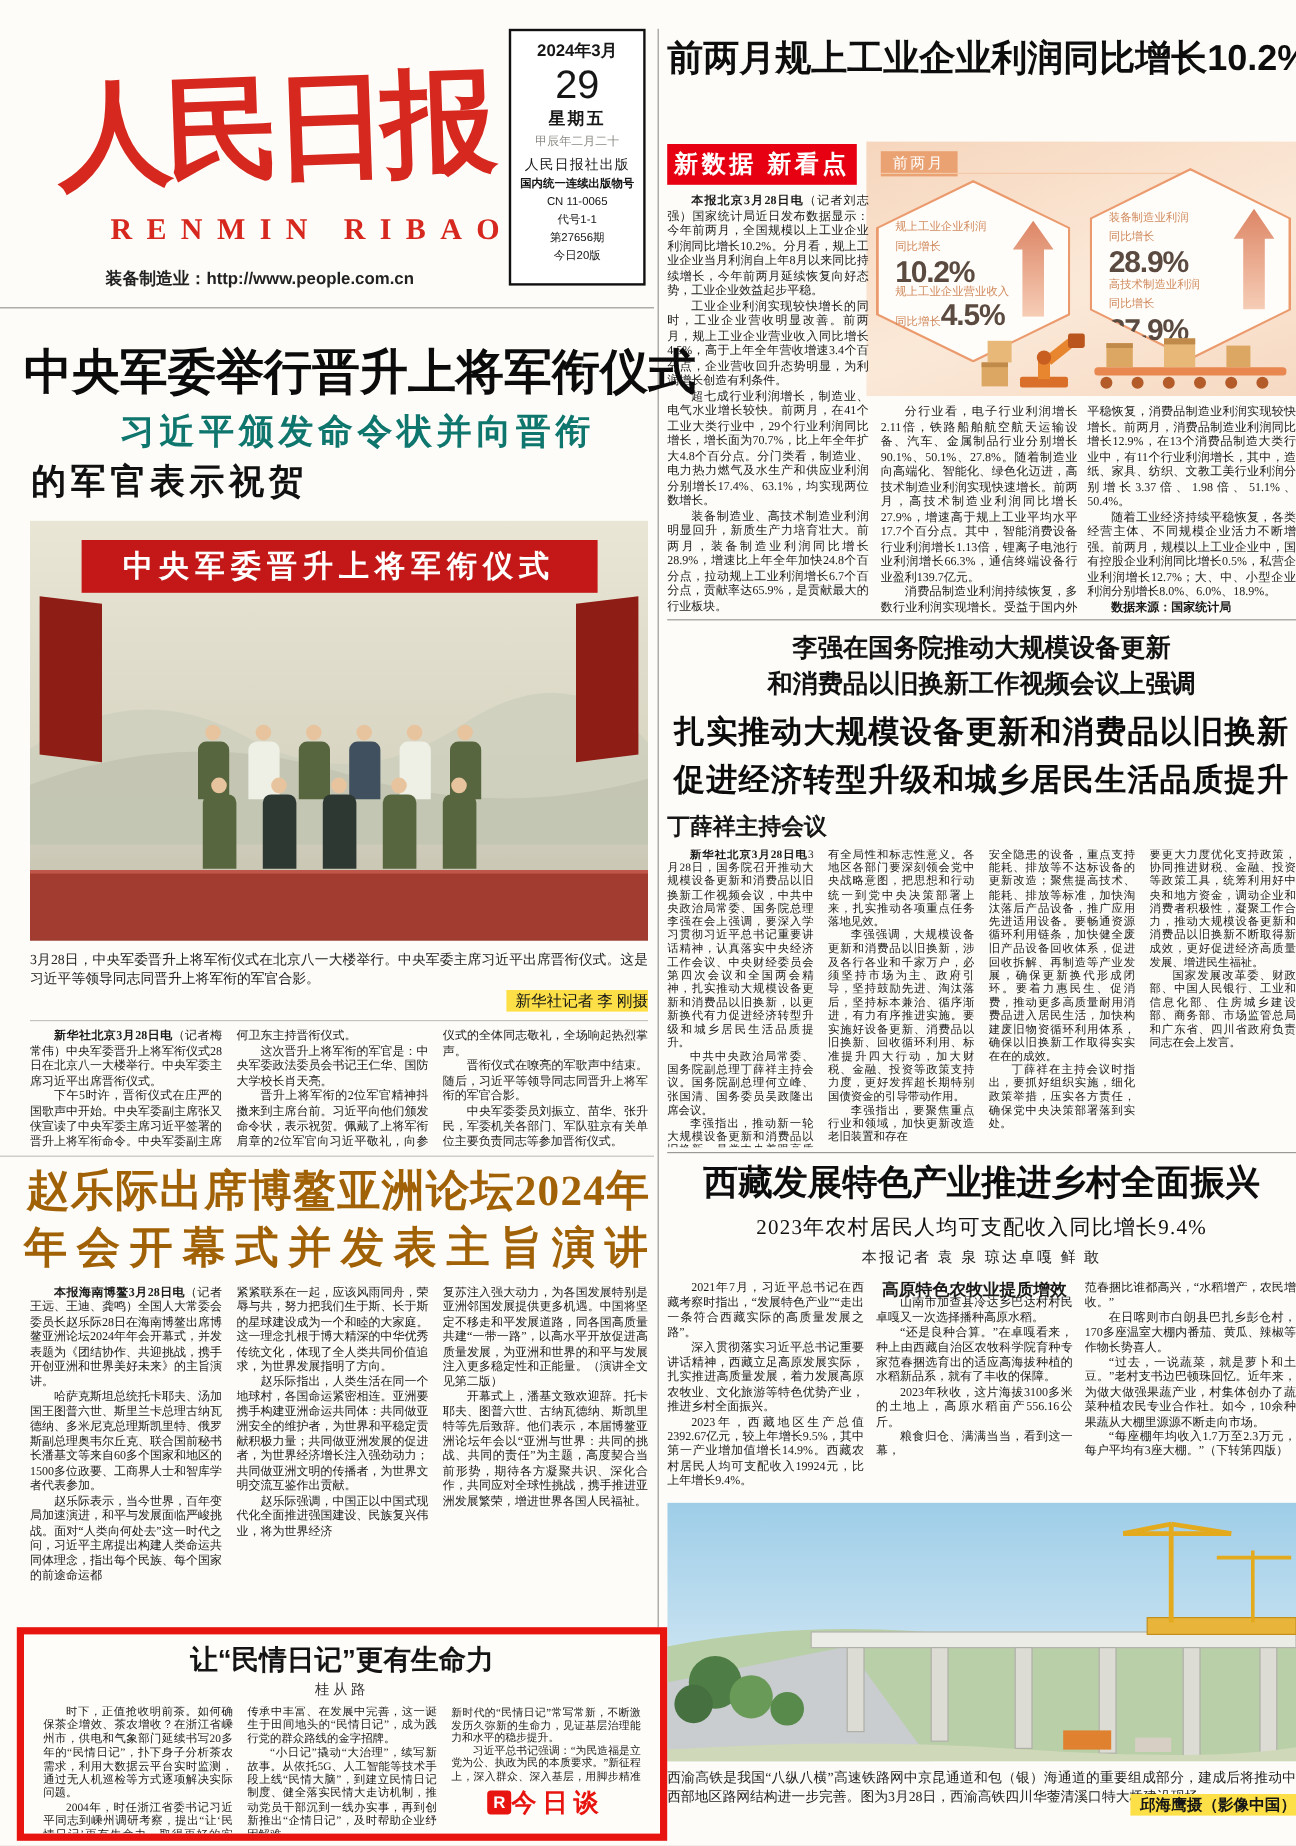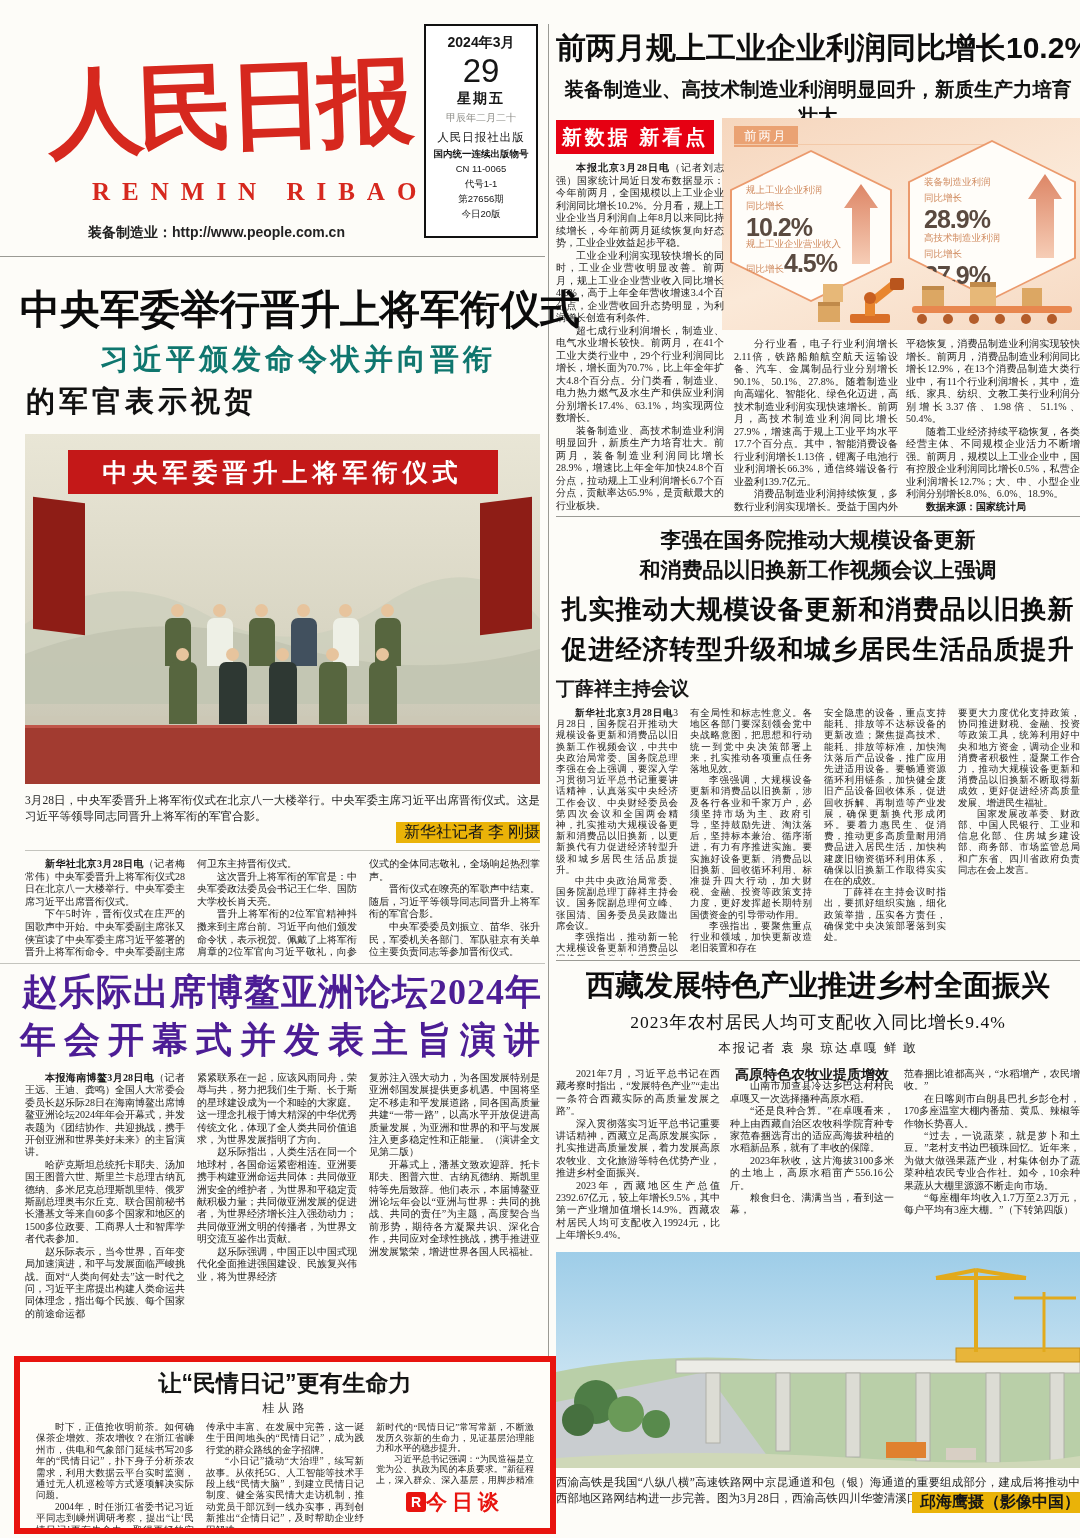--- a/index.html
+++ b/index.html
@@ -65,27 +65,27 @@
   .back-row{bottom:118px;}
   .front-row{bottom:60px;gap:22px;}
   .figure .head{width:13px;height:13px;border-radius:50%;background:#e7c49d;margin:0 auto;}
   .figure .torso{width:26px;background:var(--c,#57663f);border-radius:7px 7px 0 0;margin:1px auto 0;}
   .back-row .torso{height:48px;}
   .front-row .torso{height:62px;width:28px;}
   .c-green{--c:#57663f;} .c-white{--c:#eef0e6;} .c-navy{--c:#41505e;} .c-dark{--c:#2e3833;}
   .steps{position:absolute;left:0;bottom:56px;width:100%;height:12px;background:#ccc8b6;}
   .carpet{position:absolute;left:0;bottom:0;width:100%;height:56px;background:#a23b30;border-top:3px solid #c0564a;}
   .caption{font-size:11.5px;line-height:16px;text-align:justify;color:#222;}
-  .cap-credit{position:absolute;right:0;bottom:1px;background:#eab308;padding-left:8px;font-size:16px;}
+  .cap-credit{position:absolute;right:0;bottom:1px;background:#fde047;padding-left:8px;font-size:13px;}
   
   .lq-eyebrow{left:556px;width:524px;text-align:center;font-size:21px;font-weight:bold;color:#111;}
   .lq-headline{left:556px;width:524px;text-align:center;font-size:26px;font-weight:900;letter-spacing:1px;color:#0c0c0c;}
   .lq-sub{left:556px;top:676px;width:524px;text-align:left;font-size:19px;font-weight:bold;}
   
-  .zl-headline{left:20px;width:524px;text-align:center;font-size:36px;font-weight:900;color:#4c1d95;letter-spacing:1px;white-space:nowrap;}
+  .zl-headline{left:20px;width:524px;text-align:center;font-size:36px;font-weight:900;color:#a16207;letter-spacing:1px;white-space:nowrap;}
   
   .xz-headline{left:556px;top:966px;width:524px;text-align:center;font-size:29px;font-weight:900;color:#0d0d0d;white-space:nowrap;}
   .xz-sub{left:556px;top:1010px;width:524px;text-align:center;font-size:17.5px;color:#111;letter-spacing:1px;}
   .xz-byline{left:556px;top:1040px;width:524px;text-align:center;font-size:12.5px;color:#222;letter-spacing:2px;}
   .xz-colhead{font-size:14px;font-weight:bold;text-align:center;font-family:"Liberation Sans",sans-serif;
      margin:2px 0 6px 0;text-indent:0 !important;}
   .bridge-photo{left:556px;top:1252px;width:524px;height:216px;overflow:hidden;}
   
   .minqing{left:14px;top:1356px;width:542px;height:178px;border:6px solid #e8140f;box-sizing:border-box;background:#fffdf9;overflow:hidden;}
   .mq-title{position:absolute;left:0;top:6px;width:100%;text-align:center;font-size:23px;font-weight:900;color:#141414;}
@@ -116,21 +116,20 @@
     <div class="tiny">CN 11-0065</div>
     <div class="tiny">代号1-1</div>
     <div class="tiny">第27656期</div>
     <div class="tiny">今日20版</div>
   </div>
 
   <div class="rule-h" style="left:0;top:256px;width:545px;"></div>
   <div class="rule-v" style="left:548px;top:24px;height:1510px;"></div>
 
   <div class="abs ind-headline sans">前两月规上工业企业利润同比增长10.2%</div>
-  <div class="abs ind-subhead sans">装备制造业、高技术制造业利润明显回升，新质生产力培育壮大</div>
   <div class="abs badge sans">新数据 新看点</div>
 
   <div class="abs infographic">
     <div class="period-tab">前两月</div>
     <div class="period-line"></div>
 
     <div class="hex hex1">
       <div class="hex-inner"></div>
       <div class="stat" style="top:34px;">
         <div class="stat-label">规上工业企业利润</div>

